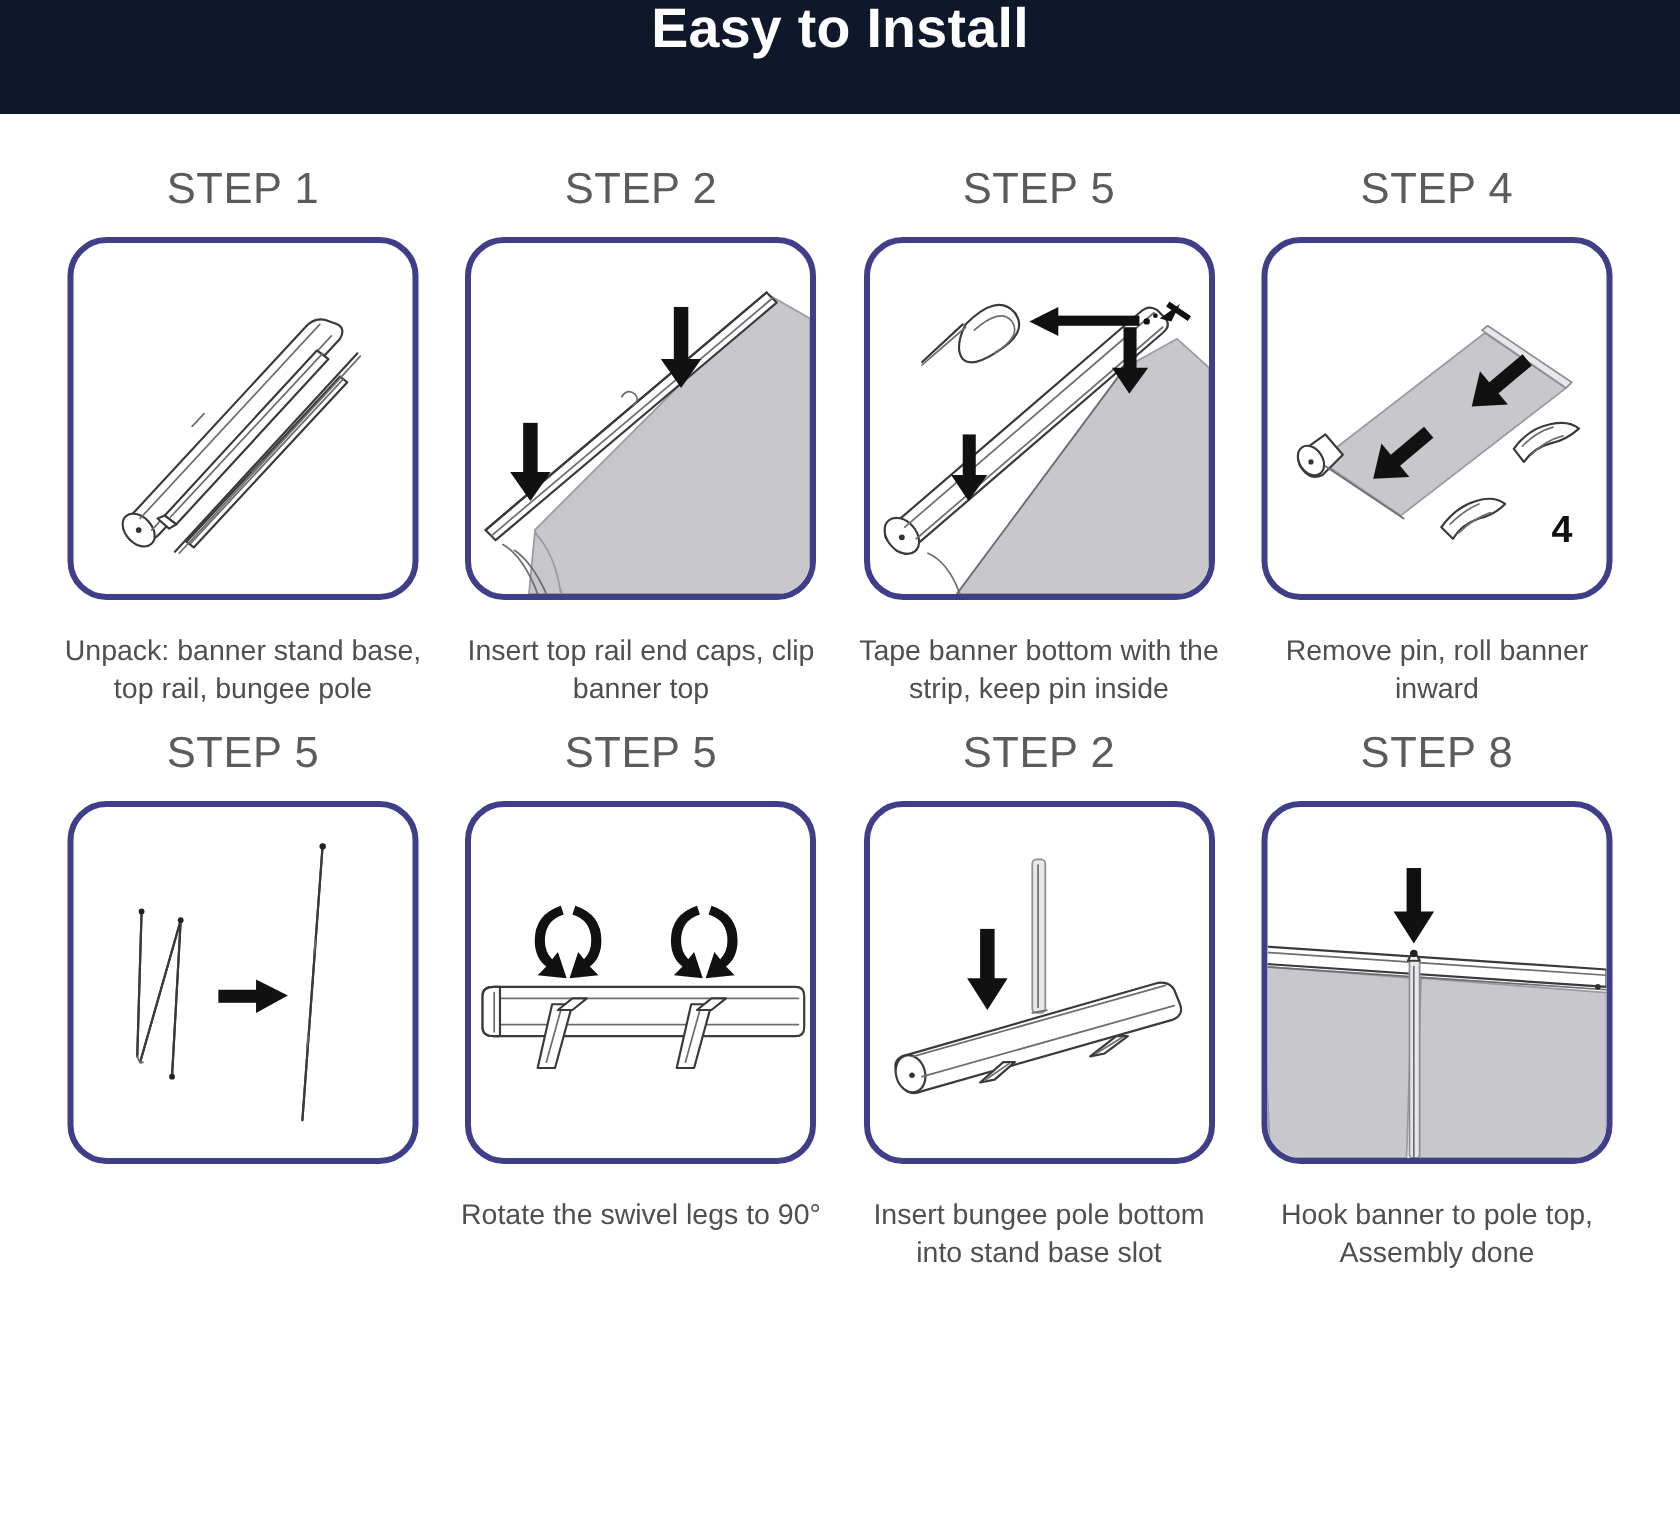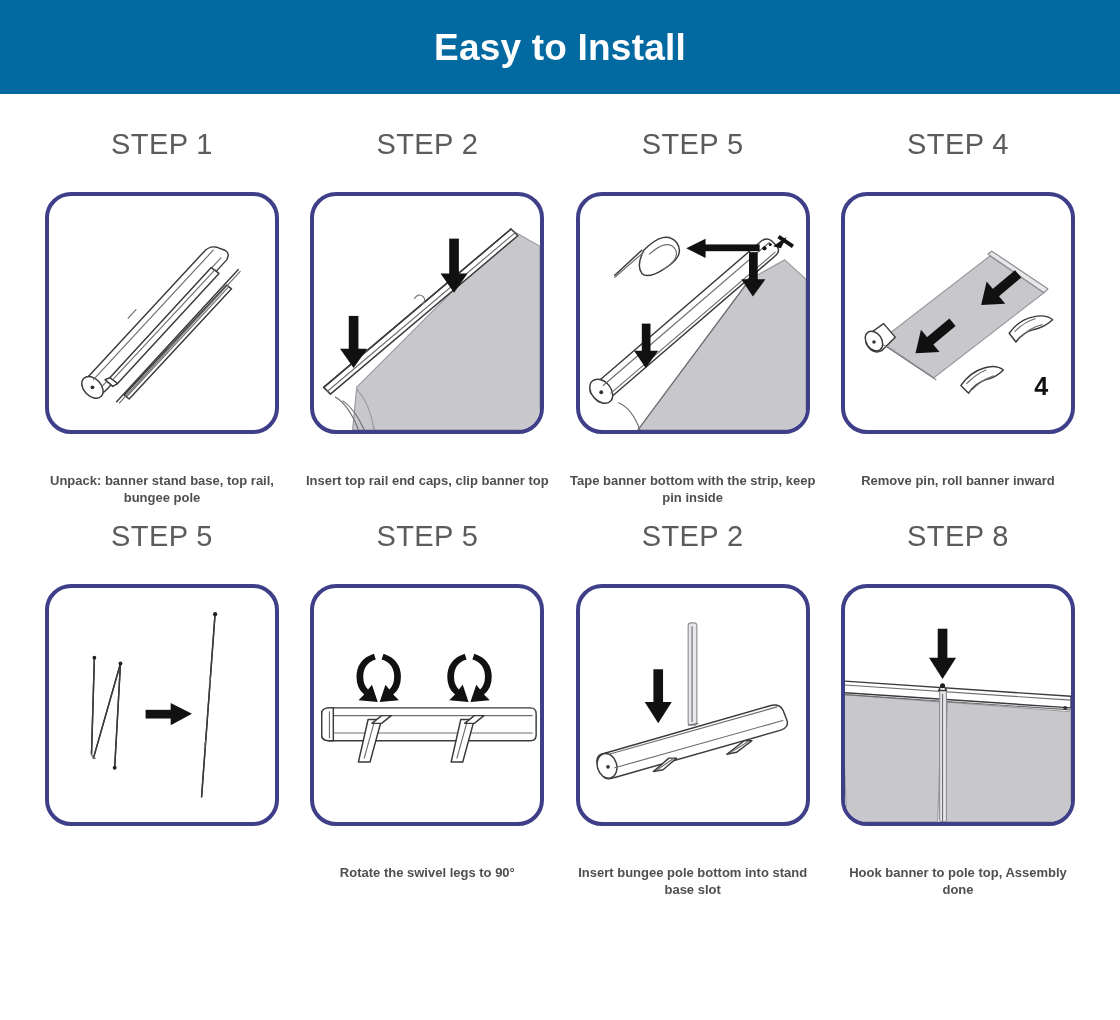--- a/index.html
+++ b/index.html
@@ -12,24 +12,23 @@
     height: 1020px;
     font-family: "Liberation Sans", sans-serif;
     color: #4a4a4a;
     overflow: hidden;
     position: relative;
   }
 
   
   .header-band {
     width: 100%;
-    height: 94px;
-    background: #0369a1;
+    height: 76px;
+    background: #0f172a;
     display: flex;
-    align-items: center;
     justify-content: center;
     box-sizing: border-box;
   }
   .header-title {
     color: #ffffff;
     font-size: 37px;
     font-weight: bold;
     letter-spacing: 0.2px;
     line-height: 1;
     margin: 0;
@@ -46,21 +45,20 @@
     align-items: flex-start;
   }
   .row-1 { margin-top: 36px; }
   .row-2 { margin-top: 15px; }
 
   .step-cell {
     width: 234px;
     display: flex;
     flex-direction: column;
     align-items: center;
-    gap: 16px;
   }
 
   .step-heading {
     font-size: 29px;
     font-weight: normal;
     color: #5b5b5b;
     letter-spacing: 0.4px;
     margin: 0 0 17px 0;
     line-height: 1;
   }
@@ -76,26 +74,26 @@
     position: relative;
   }
   .step-card svg {
     display: block;
     width: 100%;
     height: 100%;
   }
 
   .step-caption {
     margin-top: 22px;
-    font-size: 13px;
+    font-size: 19px;
     line-height: 1.33;
     color: #4f4f4f;
     text-align: center;
     width: 246px;
-    font-weight: bold;
+    font-weight: normal;
   }
 
   
   .ln { fill: none; stroke: #3a3a3a; stroke-width: 1.5; stroke-linejoin: round; stroke-linecap: round; }
   .ln-thin { fill: none; stroke: #6e6e72; stroke-width: 1.2; stroke-linecap: round; }
   .fill-w { fill: #ffffff; stroke: #3a3a3a; stroke-width: 1.5; stroke-linejoin: round; }
   .fill-g { fill: #c8c8cc; stroke: #9a9aa0; stroke-width: 1.2; stroke-linejoin: round; }
   .fill-gl { fill: #e8e8ea; stroke: #8d8d93; stroke-width: 1.2; stroke-linejoin: round; }
   .arrow-k { fill: #111111; }
   .num-label { fill: #111111; font-family: "Liberation Sans", sans-serif; font-size: 26px; font-weight: bold; }

